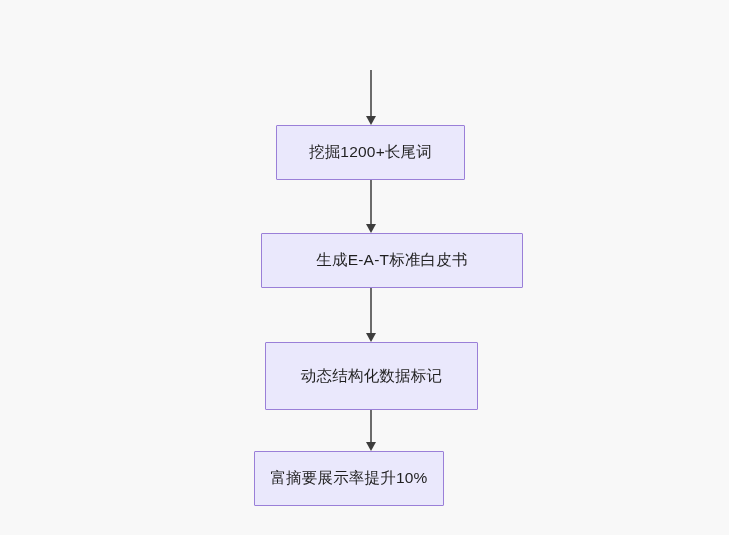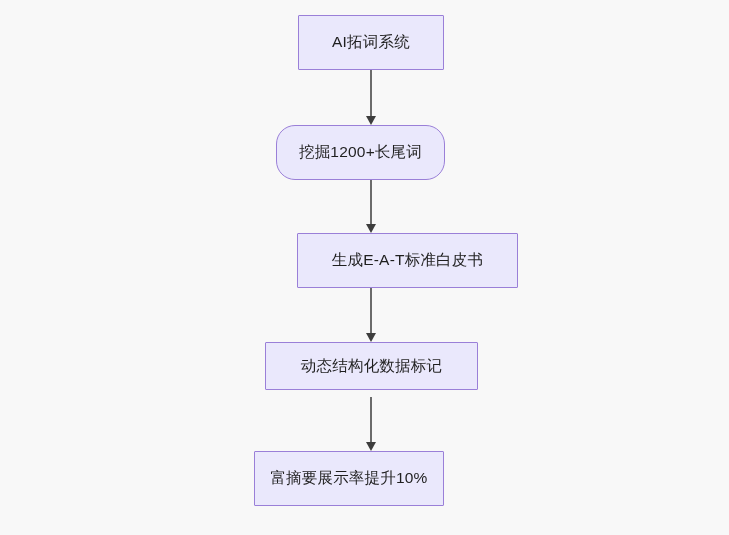--- a/index.html
+++ b/index.html
@@ -69,33 +69,30 @@
 
   <div class="connector" style="left:370px; top:180px; height:44px;"></div>
   <div class="arrowhead" style="left:365.5px; top:224px;"></div>
 
   <div class="connector" style="left:370px; top:288px; height:45px;"></div>
   <div class="arrowhead" style="left:365.5px; top:333px;"></div>
 
   <div class="connector" style="left:370px; top:397px; height:45px;"></div>
   <div class="arrowhead" style="left:365.5px; top:442px;"></div>
 
-  <div class="node" style="left:298px; top:15px; width:146px; height:55px;">
-    <span class="node-label">AI拓词系统</span>
-  </div>
 
-  <div class="node" style="left:276px; top:125px; width:169px; height:55px;border-radius:19px;">
+  <div class="node" style="left:276px; top:125px; width:189px; height:55px;">
     <span class="node-label">挖掘1200+长尾词</span>
   </div>
 
-  <div class="node" style="left:261px; top:233px; width:221px; height:55px;margin-left:36px;">
+  <div class="node" style="left:261px; top:233px; width:262px; height:55px;">
     <span class="node-label">生成E-A-T标准白皮书</span>
   </div>
 
-  <div class="node" style="left:265px; top:342px; width:213px; height:48px;">
+  <div class="node" style="left:265px; top:342px; width:213px; height:68px;">
     <span class="node-label">动态结构化数据标记</span>
   </div>
 
   <div class="node" style="left:254px; top:451px; width:190px; height:55px;">
     <span class="node-label">富摘要展示率提升10%</span>
   </div>
 
 </div>
 
 </body></html>

